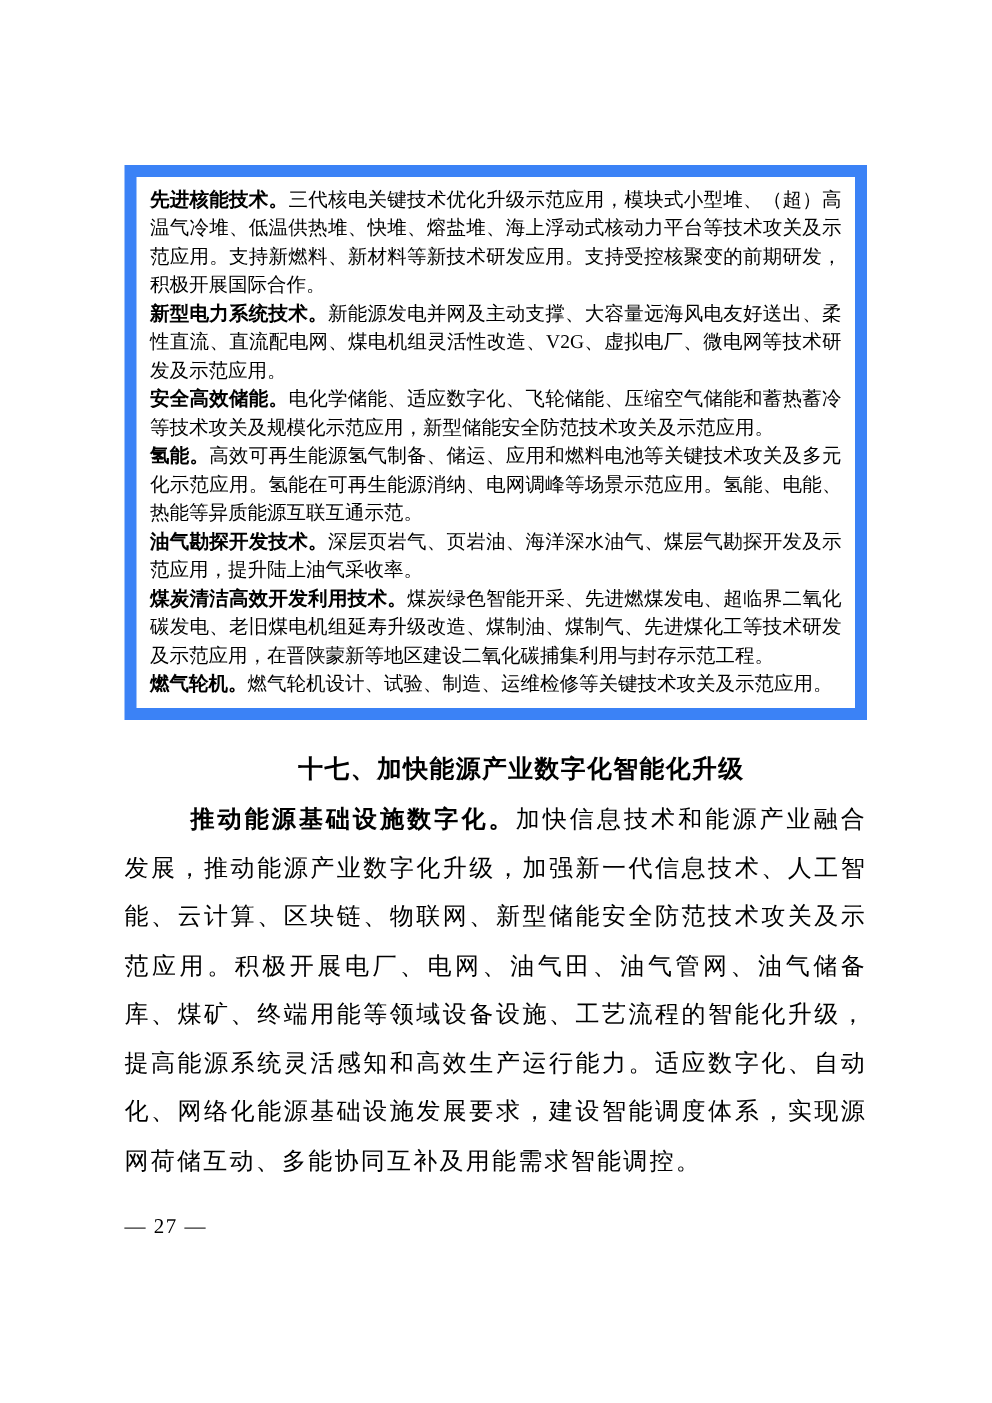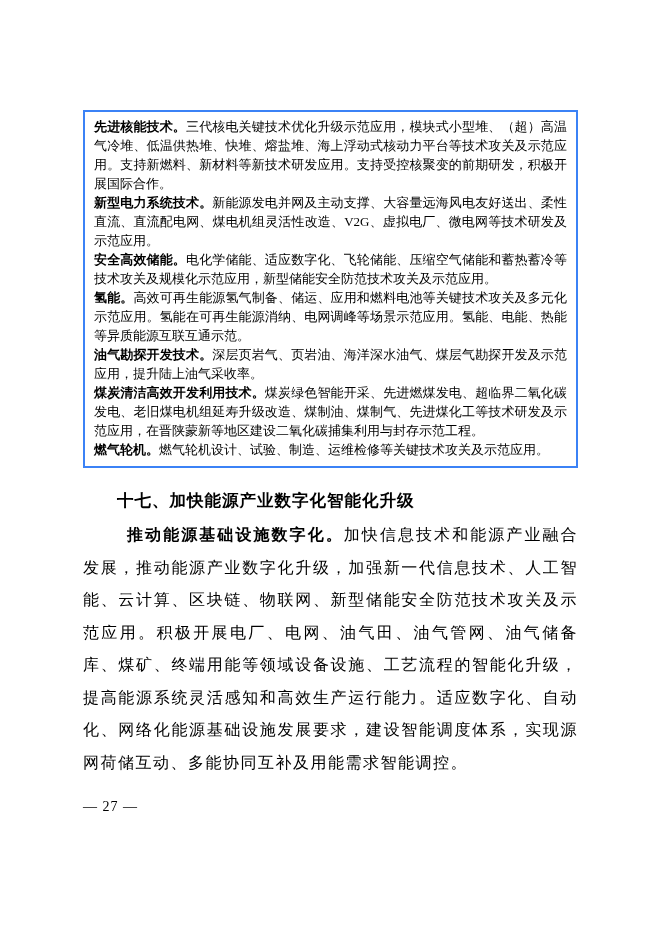--- a/index.html
+++ b/index.html
@@ -12,38 +12,39 @@
   }
   .page {
     position: relative;
     width: 661px;
     height: 935px;
     padding: 110px 83px 0 83px;
     overflow: hidden;
     background: #ffffff;
   }
   .policy-box {
-    border: 2px solid #3b82f6;
+    border: 8px solid #3b82f6;
     padding: 5px 9px 7px 9px;
   }
   .box-para {
     font-size: 13px;
     line-height: 19px;
     text-align: justify;
     text-justify: inter-character;
   }
   .box-para .lead {
     font-weight: bold;
   }
   .section-heading {
     margin-top: 22px;
     margin-left: 34px;
     font-size: 16.5px;
     font-weight: bold;
     letter-spacing: 1px;
+    text-align: center;
   }
   .body-para {
     margin-top: 7px;
     font-size: 16px;
     line-height: 32.5px;
     text-align: justify;
     text-justify: inter-character;
     text-indent: 2em;
     letter-spacing: 1.5px;
   }

